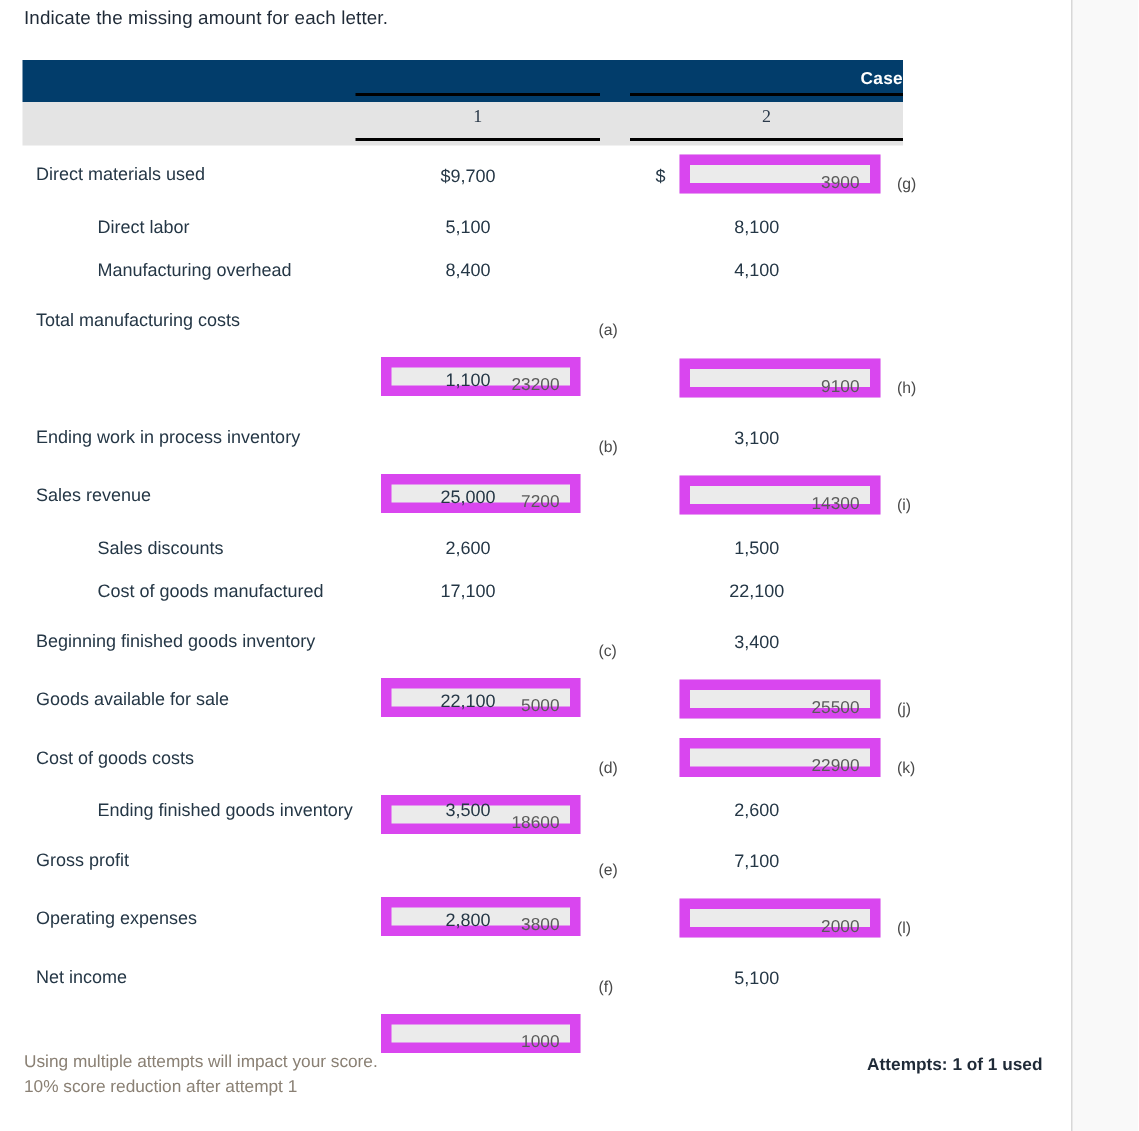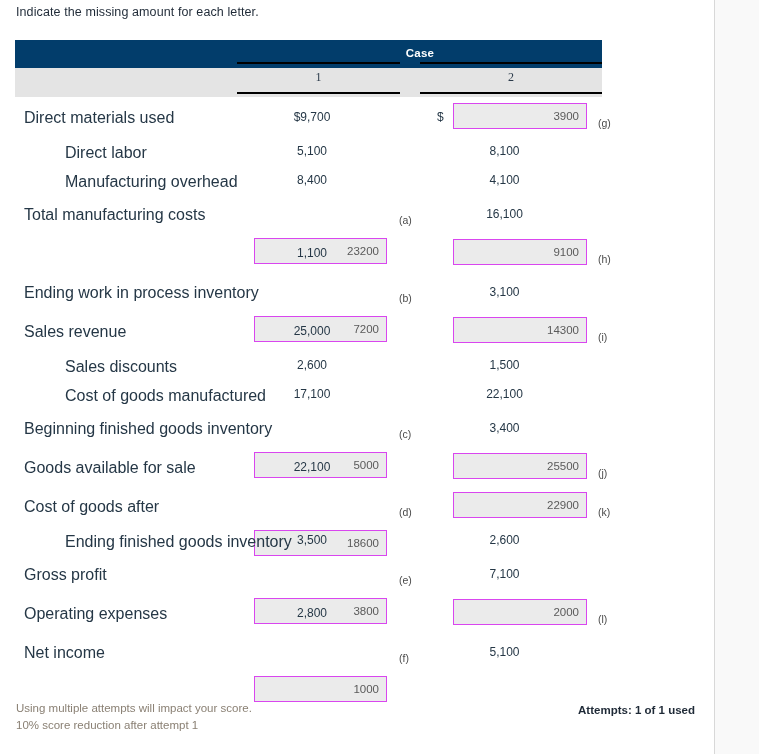--- a/index.html
+++ b/index.html
@@ -41,21 +41,21 @@
   .hdr-bar {
     position: relative;
     height: 28px;
     background: #023d6b;
   }
   .hdr-bar .case-label {
     position: absolute;
     left: 223px; top: 0;
     width: 364px; height: 32px;
     line-height: 26px;
-    text-align: center;
+    text-align: right;
     color: #ffffff;
     font-size: 11.5px;
     font-weight: bold;
     letter-spacing: .2px;
   }
   .hdr-bar .rule-top {
     position: absolute;
     bottom: 4px;
     height: 2px;
     background: #000000;
@@ -95,21 +95,21 @@
   .row {
     position: relative;
     width: 587px;
   }
   .row.plain   { height: 29px; }
   .row.withbox { height: 39px; }
 
   .row .label {
     position: absolute;
     left: 9px;
-    font-size: 16px;
+    font-size: 12px;
     color: #253746;
     white-space: nowrap;
   }
   .row.plain   .label { top: 8px; margin-left: 41px; }
   .row.withbox .label { top: 12px; }
 
   .cell {
     position: absolute;
   }
   .cell.c1 { left: 222px; width: 163px; }
@@ -123,21 +123,21 @@
     padding-right: 13px;
   }
   .row.plain   .val { padding-top: 8px; }
   .row.withbox .val { padding-top: 13px; }
 
   .box {
     position: absolute;
     top: 6px;
     height: 26px;
     background: #ebebeb;
-    border: 1px solid #d946ef;
+    border: 7px solid #d946ef;
     text-align: right;
     font-size: 11.5px;
     color: #5a5a5a;
     line-height: 24px;
     padding-right: 7px;
     white-space: nowrap;
   }
   .cell.c1 .box { left: 17px; width: 133px; margin-top: 38px; }
   .cell.c2 .box { left: 33px; width: 134px; }
 
@@ -228,23 +228,20 @@
           <div class="cell c2">
             <span class="val">4,100</span>
           </div>
         </div>
         <div class="row withbox">
           <div class="label">Total manufacturing costs</div>
           <div class="cell c1">
             <div class="box">23200</div>
             <span class="letter">(a)</span>
           </div>
-          <div class="cell c2">
-            <span class="val">16,100</span>
-          </div>
         </div>
         <div class="row withbox">
           <div class="cell c1">
             <span class="val">1,100</span>
           </div>
           <div class="cell c2">
             <div class="box">9100</div>
             <span class="letter">(h)</span>
           </div>
         </div>
@@ -300,21 +297,21 @@
           <div class="label">Goods available for sale</div>
           <div class="cell c1">
             <span class="val">22,100</span>
           </div>
           <div class="cell c2">
             <div class="box">25500</div>
             <span class="letter">(j)</span>
           </div>
         </div>
         <div class="row withbox">
-          <div class="label">Cost of goods after</div>
+          <div class="label">Cost of goods costs</div>
           <div class="cell c1">
             <div class="box">18600</div>
             <span class="letter">(d)</span>
           </div>
           <div class="cell c2">
             <div class="box">22900</div>
             <span class="letter">(k)</span>
           </div>
         </div>
         <div class="row plain">

